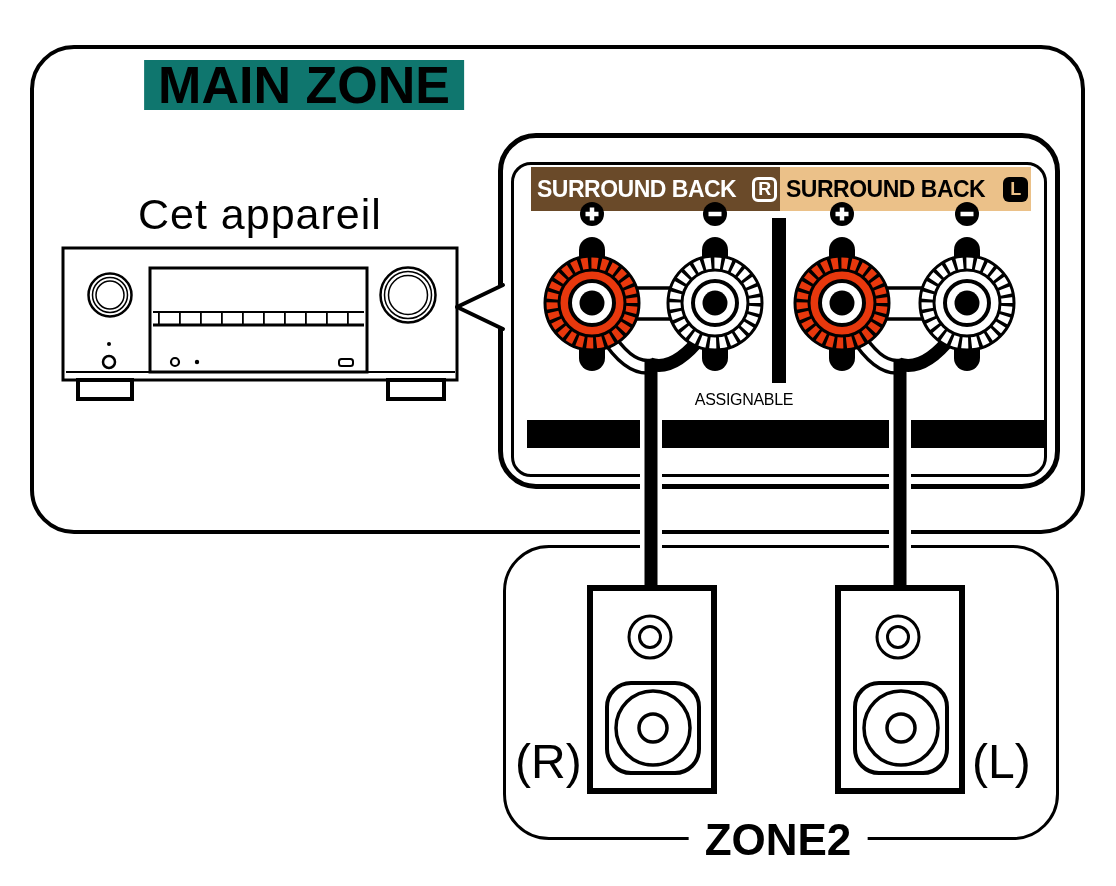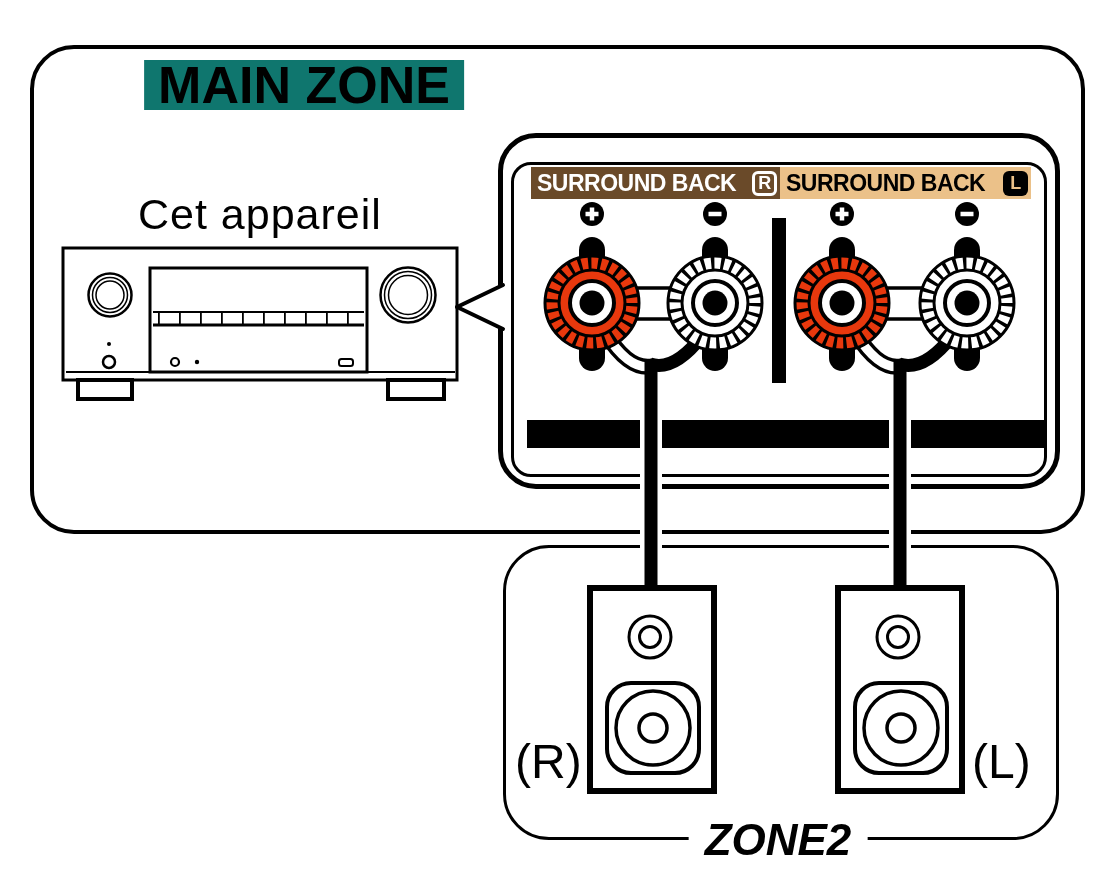--- a/index.html
+++ b/index.html
@@ -5,42 +5,42 @@
   html,body{margin:0;padding:0;background:#fff;}
   #canvas{position:relative;width:1116px;height:886px;background:#fff;overflow:hidden;
           font-family:"Liberation Sans",sans-serif;color:#000;}
   .abs{position:absolute;box-sizing:border-box;}
   
   #main-zone-rect{left:30px;top:45px;width:1055px;height:489px;border:4px solid #000;border-radius:44px;z-index:1;}
   #zone2-rect{left:503px;top:545px;width:556px;height:295px;border:3px solid #000;border-radius:46px;z-index:1;}
   
   #panel-outer{left:498px;top:133px;width:562px;height:356px;border:5px solid #000;border-radius:38px;background:#fff;z-index:2;}
   #panel-inner{left:511px;top:162px;width:536px;height:315px;border:3px solid #000;border-radius:20px;z-index:2;}
-  .strip{top:167px;height:32px;display:flex;align-items:center;justify-content:space-between;
+  .strip{top:167px;height:44px;display:flex;align-items:center;justify-content:space-between;
          padding:0 3px 0 6px;z-index:2;font-weight:bold;font-size:23px;letter-spacing:-0.5px;white-space:nowrap;}
   #strip-r{left:531px;width:249px;background:#6A4A29;color:#fff;}
   #strip-l{left:780px;width:251px;background:#EBC189;color:#000;}
   .badge{width:25px;height:25px;border-radius:6px;display:flex;align-items:center;justify-content:center;
          font-weight:bold;font-size:18px;box-sizing:border-box;flex:0 0 auto;}
   #badge-r{border:3px solid #fff;color:#fff;}
   #badge-l{background:#000;color:#EBC189;}
   #bottom-bar{left:527px;top:420px;width:517px;height:28px;background:#000;z-index:2;}
   #divider{left:772px;top:218px;width:14px;height:165px;background:#000;z-index:2;}
-  #assignable{left:744px;top:391px;transform:translateX(-50%);font-weight:normal;font-size:16px;letter-spacing:-0.3px;z-index:6;margin-top:28px;}
+  #assignable{left:744px;top:391px;transform:translateX(-50%);font-weight:normal;font-size:16px;letter-spacing:-0.3px;z-index:6;}
   
   #overlay{left:0;top:0;width:1116px;height:886px;z-index:3;}
   
   .speaker{top:585px;width:130px;height:209px;border:6px solid #000;background:#fff;z-index:4;}
   #speaker-r{left:587px;}
   #speaker-l{left:835px;}
   
   #main-zone-title{left:304px;top:20px;transform:translateX(-50%);font-weight:bold;font-size:52px;line-height:50px;
                    background:#0f766e;padding:0 14px;z-index:5;white-space:nowrap;margin-top:40px;}
   #zone2-title{left:778px;top:817px;transform:translateX(-50%);font-weight:bold;font-size:44px;line-height:46px;
-               background:#fff;padding:0 16px;z-index:5;white-space:nowrap;font-style:italic;}
+               background:#fff;padding:0 16px;z-index:5;white-space:nowrap;}
   #device-label{left:138px;top:190px;font-size:43px;letter-spacing:1px;z-index:5;white-space:nowrap;}
   .spk-label{top:734px;font-size:48px;z-index:5;white-space:nowrap;}
   #speaker-r-label{left:515px;}
   #speaker-l-label{left:972px;}
 </style>
 </head>
 <body>
 
 <div id="canvas">
 

